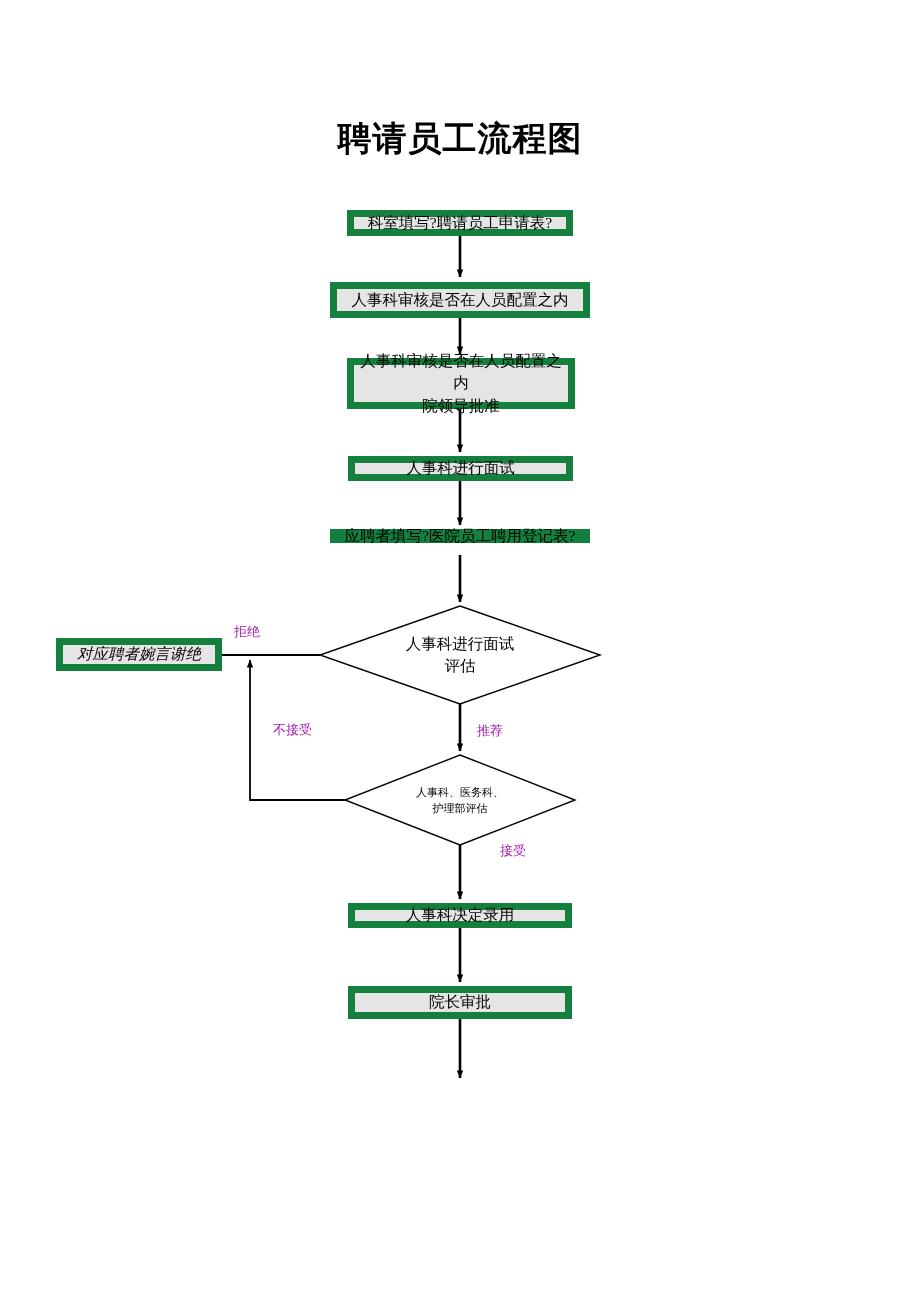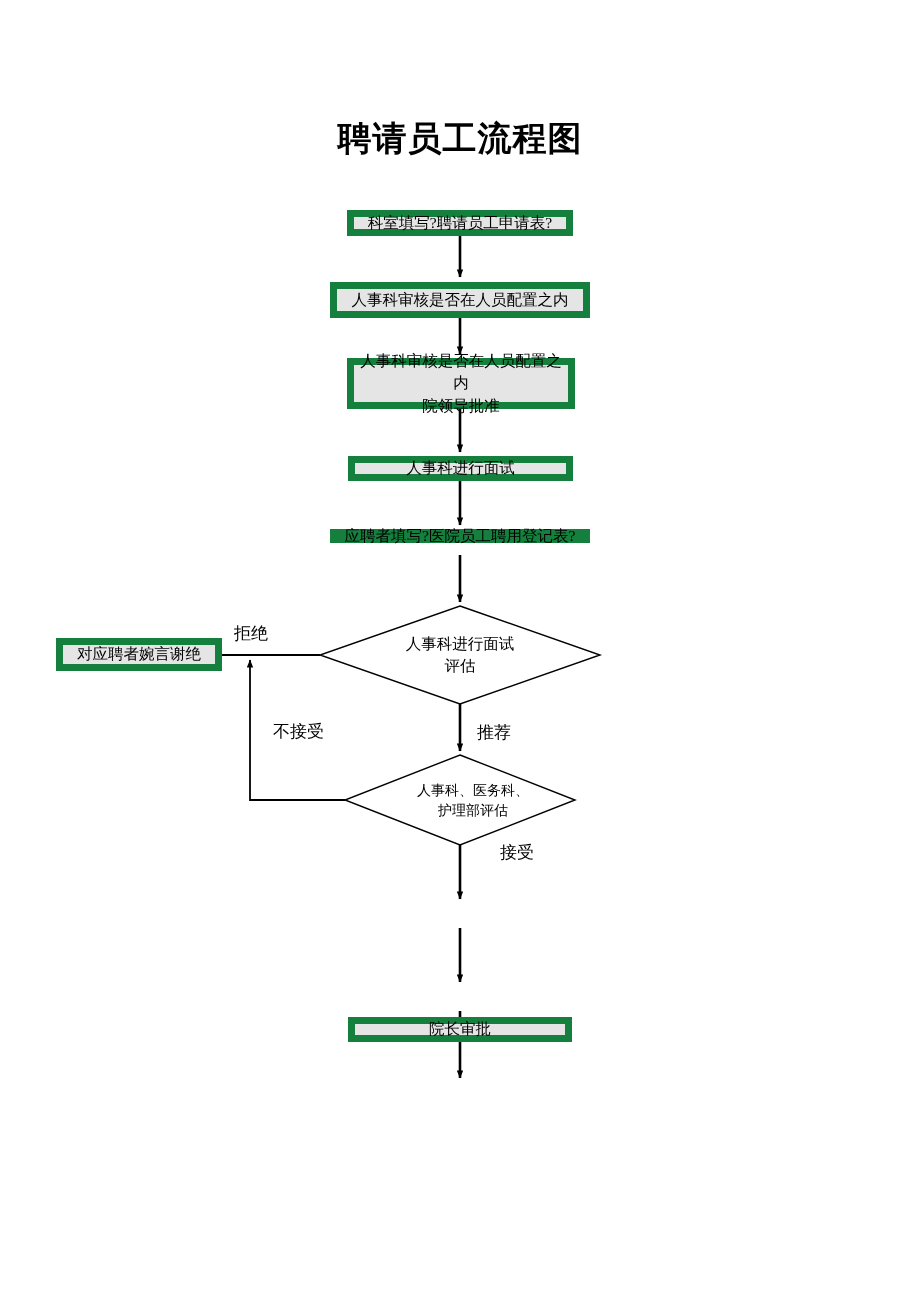--- a/index.html
+++ b/index.html
@@ -59,23 +59,23 @@
   .node.rect {
     border: 7px solid #15803d;
     background: #e5e5e5;
   }
   .node.diamond-label {
     border: 0;
     background: transparent;
   }
   .edge-label {
     position: absolute;
-    font-size: 17px;
+    font-size: 13px;
     line-height: 1;
-    color: #000000;
+    color: #a21caf;
     white-space: nowrap;
   }
 </style>
 </head>
 <body>
 
 <div id="page">
 
   <div class="doc-title">聘请员工流程图</div>
 
@@ -114,28 +114,29 @@
     <div class="node rect" style="left:347px; top:334px; width:228px; height:51px;">人事科审核是否在人员配置之内
 院领导批准</div>
 
     <div class="node rect" style="left:348px; top:432px; width:225px; height:25px;">人事科进行面试</div>
 
     <div class="node rect" style="left:330px; top:505px; width:260px; height:14px;">应聘者填写?医院员工聘用登记表?</div>
 
     <div class="node diamond-label" style="left:340px; top:601px; width:240px; height:60px;">人事科进行面试
 评估</div>
 
-    <div class="node diamond-label" style="left:373px; top:748px; width:200px; height:58px; font-size:14px;">人事科、医务科、
+    <div class="node diamond-label" style="left:360px; top:748px; width:200px; height:58px; font-size:11px;">人事科、医务科、
 护理部评估</div>
 
+    <div class="node rect" style="left:348px; top:879px; width:224px; height:25px;">人事科决定录用</div>
 
-    <div class="node rect" style="left:348px; top:993px; width:224px; height:25px;">院长审批</div>
+    <div class="node rect" style="left:348px; top:962px; width:224px; height:33px;">院长审批</div>
 
 
-    <div class="node rect" style="left:56px; top:614px; width:166px; height:33px;">对应聘者婉言谢绝</div>
+    <div class="node rect" style="left:56px; top:614px; width:166px; height:33px;font-style:italic;">对应聘者婉言谢绝</div>
 
     <div class="edge-label" style="left:234px; top:601px;">拒绝</div>
 
     <div class="edge-label" style="left:477px; top:700px;">推荐</div>
 
     <div class="edge-label" style="left:273px; top:699px;">不接受</div>
 
     <div class="edge-label" style="left:500px; top:820px;">接受</div>
 
   </div>

